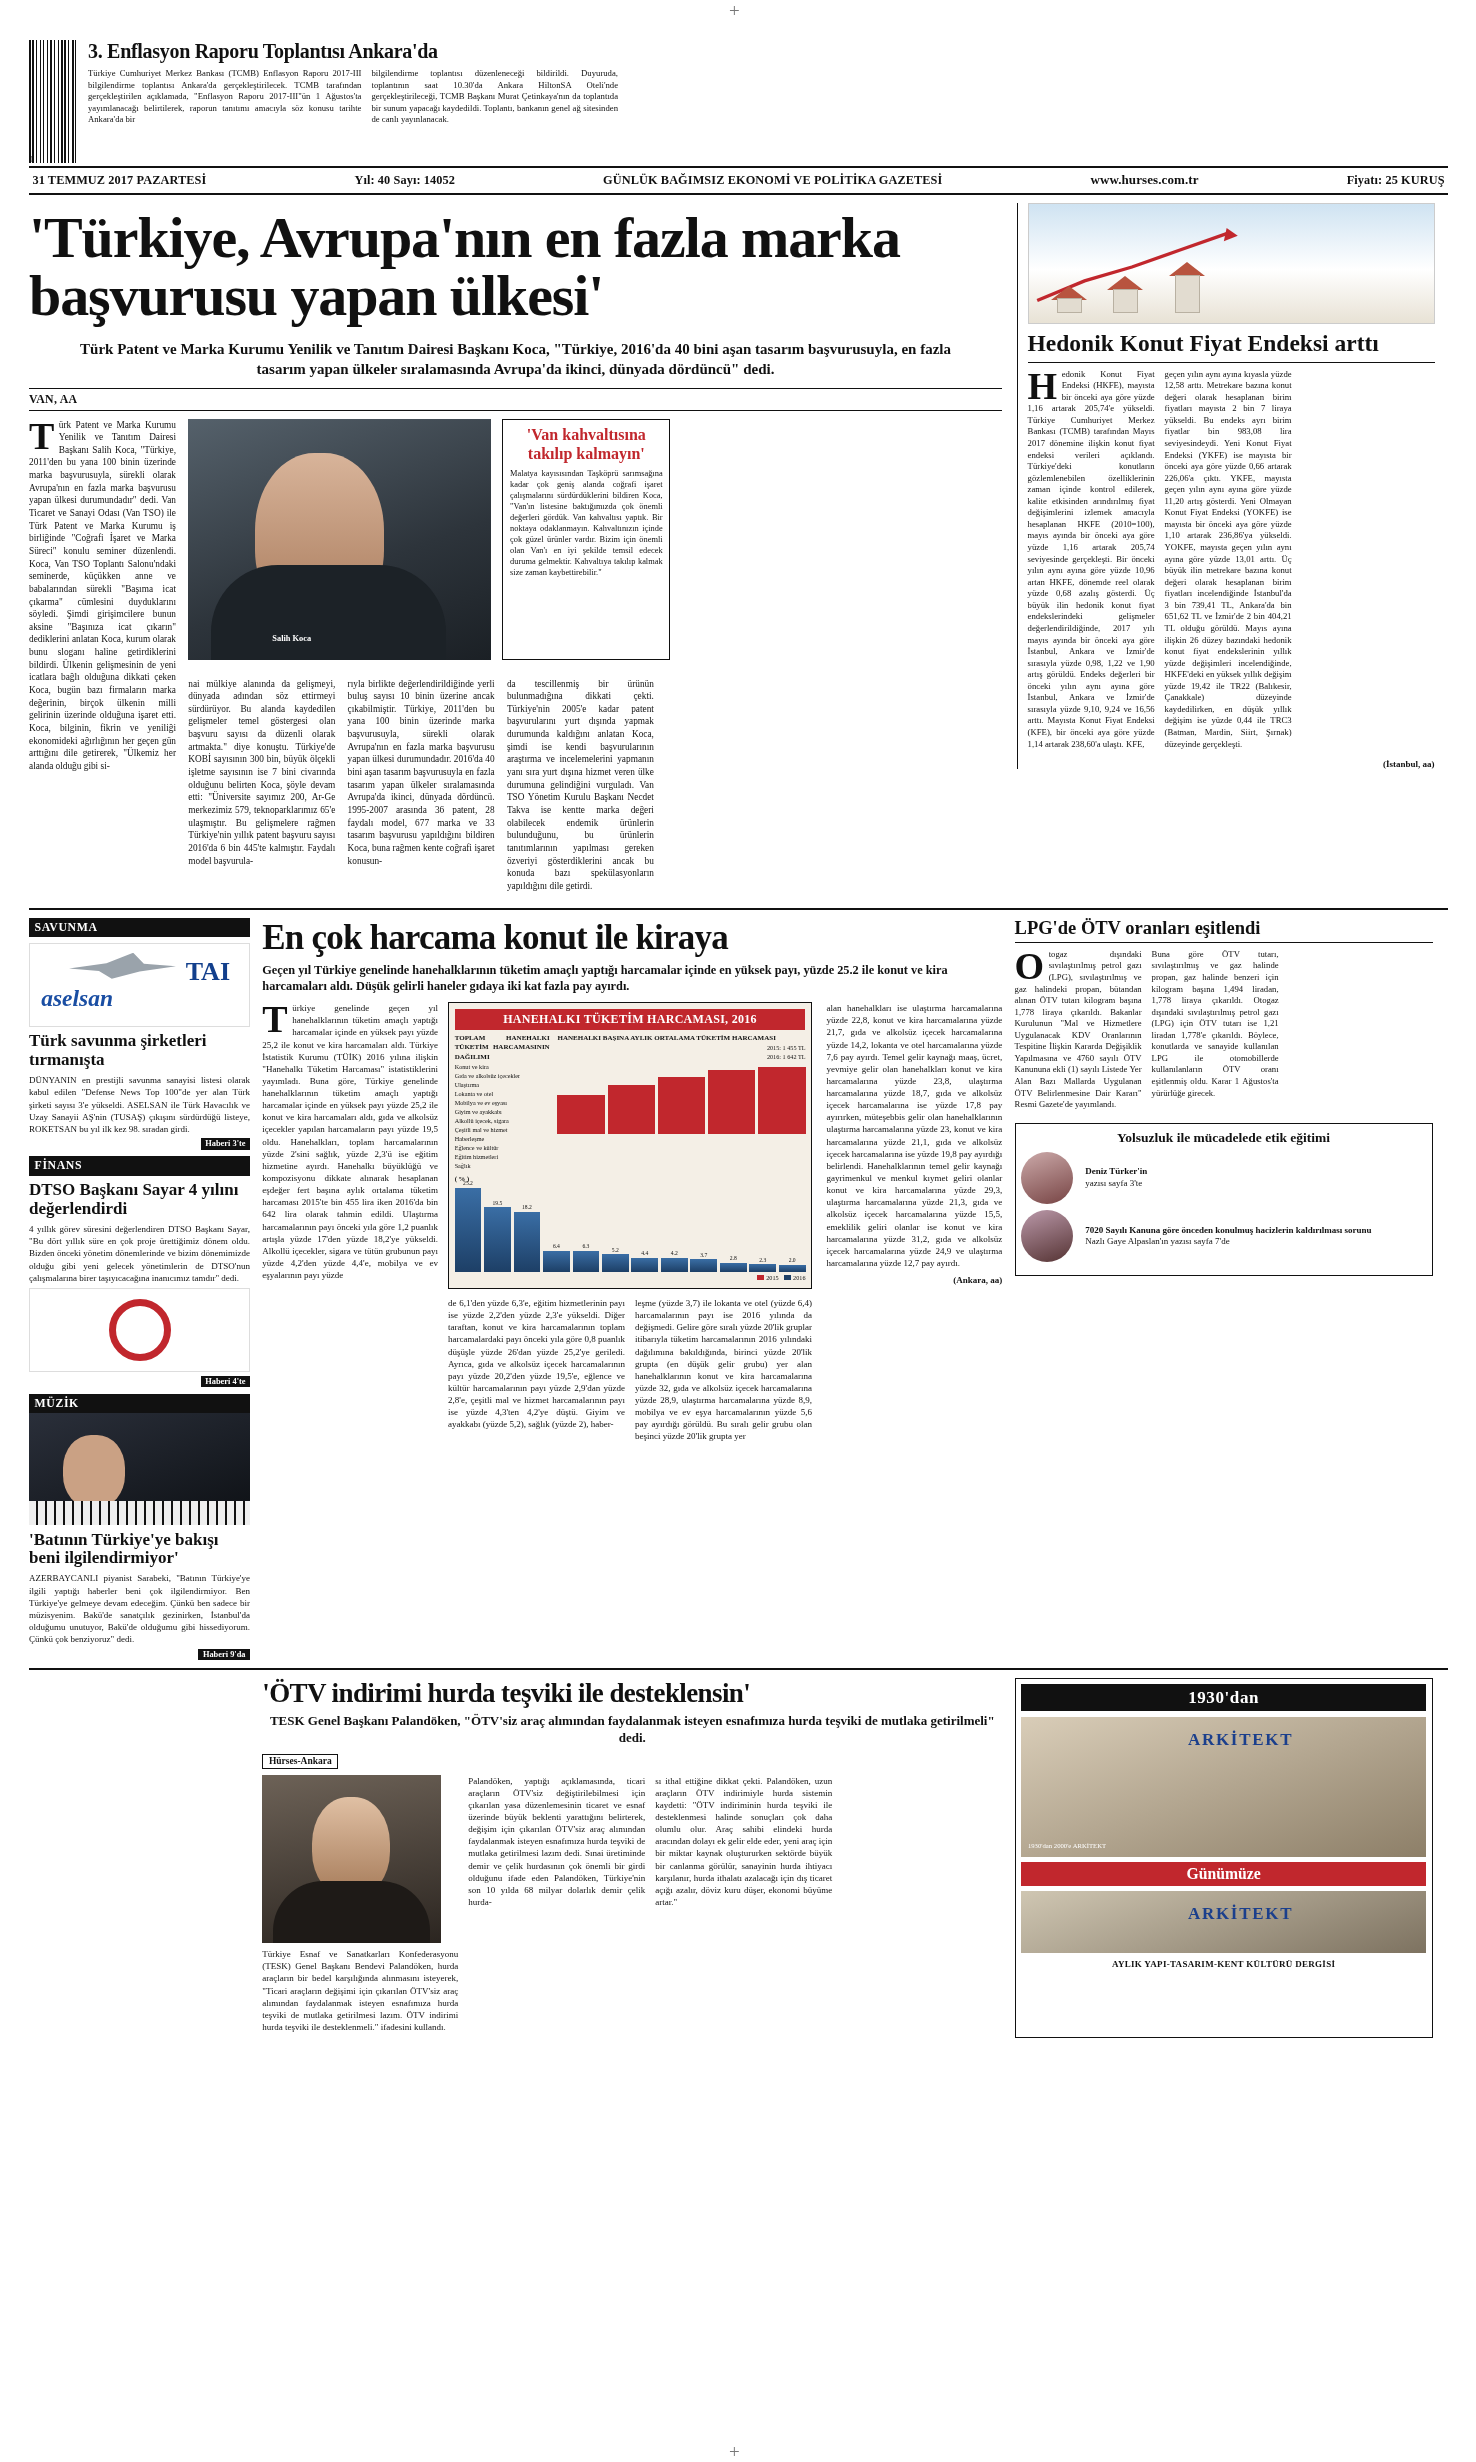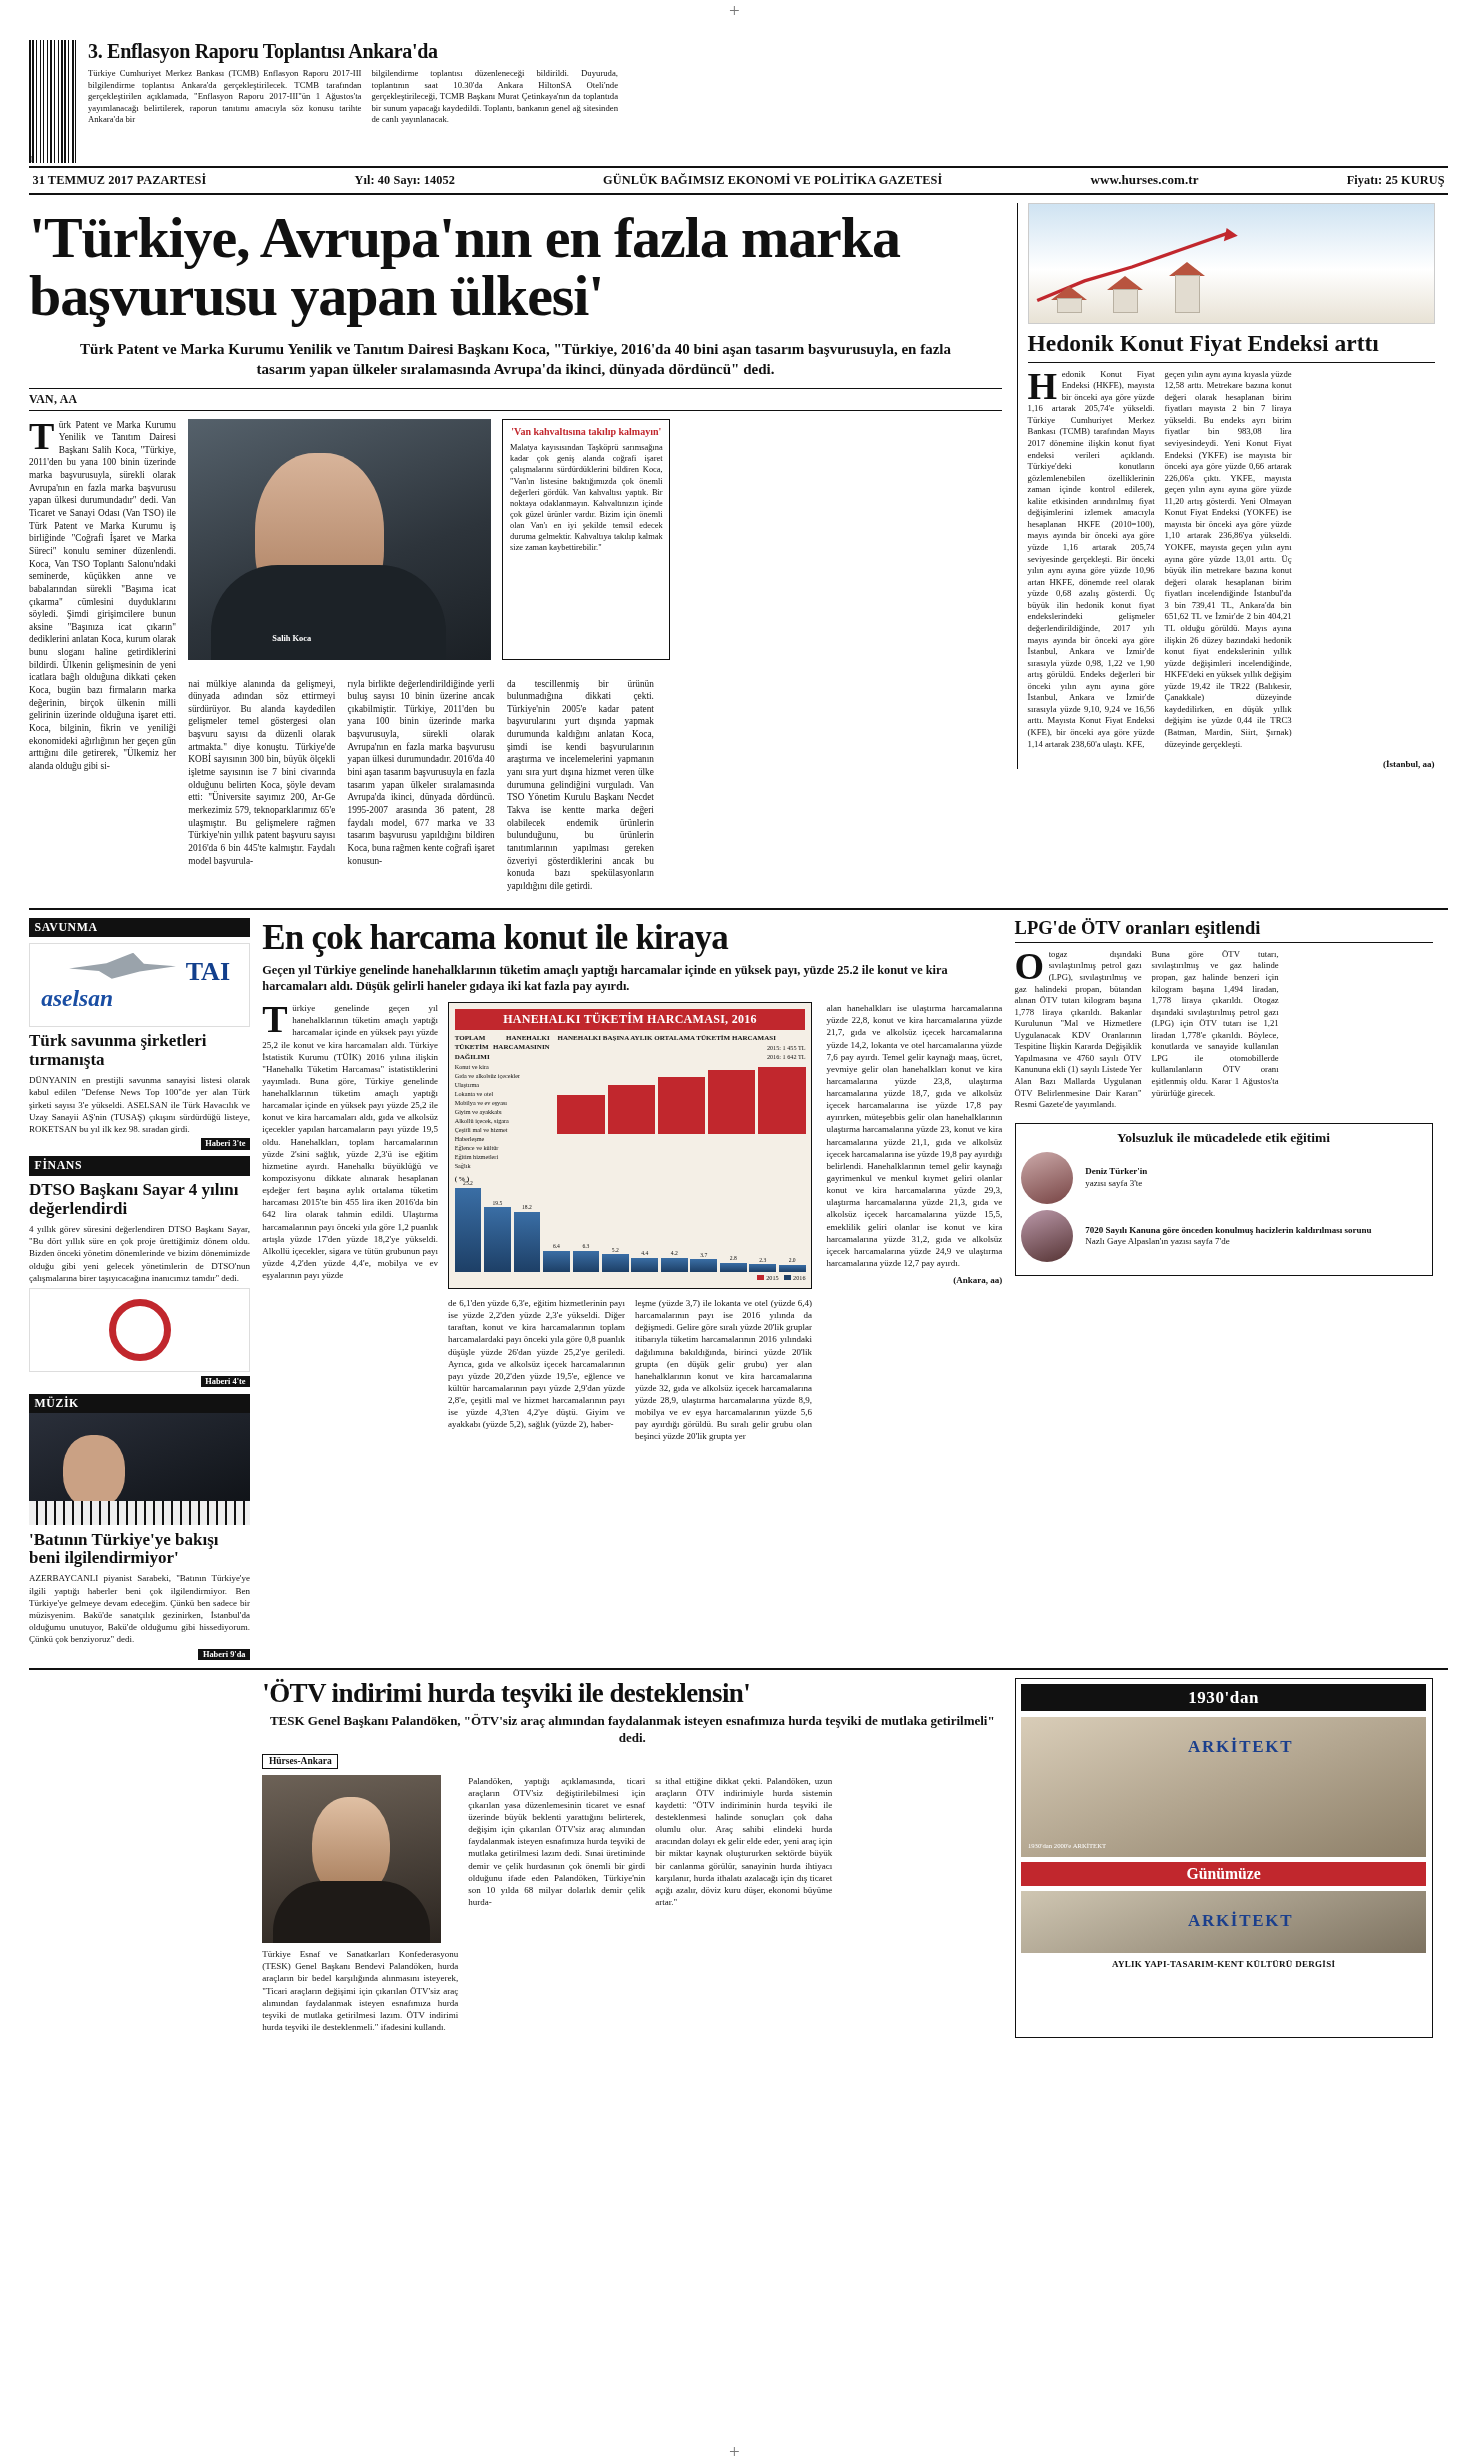--- a/index.html
+++ b/index.html
@@ -69,21 +69,21 @@
   }
   .photo .face {
     position:absolute; left:67px; top:34px; width:129px; height:168px; border-radius:46% 46% 42% 42%;
     background:linear-gradient(180deg,#d8b49a,#a97b5c);
   }
   .photo .suit { position:absolute; left:22.4px; bottom:0; width:235px; height:95px; background:#1c2227; border-radius:67px 67px 0 0;}
   .photo .cap { position:absolute; left:84px; bottom:15.7px; color:#fff; font-size:8.4px; font-weight:700; line-height:1.15;}
   .sidebox {
     width:168px; border:1.7px solid #111; padding:6.7px; font-size:8.4px; line-height:1.32; text-align:justify;
   }
-  .sidebox h4 { margin:0 0 4.5px 0; font-size:10px; text-align:center; color:#c1272d; font-weight:700; line-height:1.15;}
+  .sidebox h4 { margin:0 0 4.5px 0; font-size:16px; text-align:center; color:#c1272d; font-weight:700; line-height:1.15;}
 
   
   .hed-box { border-left:1.7px solid #111; padding-left:10px; }
   .hed-lead { display:flex; gap:7.8px; }
   .hed-lead h3 { font-size:18.5px; line-height:1.08; margin:0; font-weight:700; width:185px;}
   .hed-img { flex:1; height:121px; background:linear-gradient(180deg,#cfe3f2,#ffffff 55%,#e8e2d5);
      position:relative; overflow:hidden; border:0.6px solid #ccc;}
   .hed-img .house { position:absolute; bottom:10px; background:#e2dcd0; border:0.6px solid #b9b1a2;}
   .hed-img .roof { position:absolute; width:0;height:0;border-left:18px solid transparent;border-right:18px solid transparent;border-bottom:14.6px solid #b8543f;}
   .hed-img .arrow { position:absolute; left:5.6px; bottom:17px; width:207px; height:78px; }
@@ -149,21 +149,21 @@
   .b3-cols { display:flex; gap:10px; font-size:9px; line-height:1.35; text-align:justify;}
   .b3-cols .c { width:177px;}
   .b3-cols p { margin:0 0 5px 0;}
   .b3-photo { width:179px;height:168px;background:linear-gradient(170deg,#6d6257,#2b2520); position:relative; overflow:hidden;}
   .b3-photo .f { position:absolute; left:50px; top:22.4px;width:78px;height:101px;border-radius:46%;background:linear-gradient(180deg,#e0c0a4,#a57a58);}
   .b3-photo .s { position:absolute; left:11.2px; bottom:0; width:157px;height:62px;background:#1e1a17;border-radius:50px 50px 0 0;}
 
   .magbox { border:1.7px solid #111; padding:5.6px; height:100%; }
   .mag-h { background:#111;color:#fff;text-align:center;font-size:17px;font-weight:700;padding:3.4px; letter-spacing:0.6px;}
   .mag-cover { height:140px; background:linear-gradient(160deg,#d9cdb8,#8d7f68); margin:5.6px 0; position:relative;}
-  .mag-cover .t { position:absolute; top:20px; left:0; right:0; text-align:center; font-size:17px; font-weight:700; color:#1b3f8c; letter-spacing:1.7px;padding-left:34px;}
+  .mag-cover .t { position:absolute; top:13px; left:0; right:0; text-align:center; font-size:17px; font-weight:700; color:#1b3f8c; letter-spacing:1.7px;padding-left:34px;}
   .mag-cover .s { position:absolute; bottom:7.8px; left:6.7px; font-size:6.7px; color:#fff;}
   .mag-h2 { background:#c1272d;color:#fff;text-align:center;font-size:15.7px;font-weight:700;padding:2.8px;}
   .mag-foot { text-align:center; font-size:9px; font-weight:700; margin-top:4.5px; letter-spacing:0.3px;}
 
   .music-photo { height:112px; background:linear-gradient(160deg,#2a2f3a,#0d1014); position:relative; overflow:hidden;}
   .music-photo .p { position:absolute; left:34px; top:22.4px; width:62px;height:73px;border-radius:45%;background:#caa184;}
   .music-photo .k { position:absolute; bottom:0; left:0; right:0; height:23.5px; background:repeating-linear-gradient(90deg,#eee 0 6.7px,#111 6.7px 9px);}
   .fin-logo { height:84px; border:0.6px solid #ddd; position:relative; background:#fff; margin:4.5px 0;}
   .fin-logo .ring { position:absolute; left:50%; top:50%; transform:translate(-50%,-50%); width:62px;height:62px;border:7.8px solid #c1272d;border-radius:50%;}
 </style>

